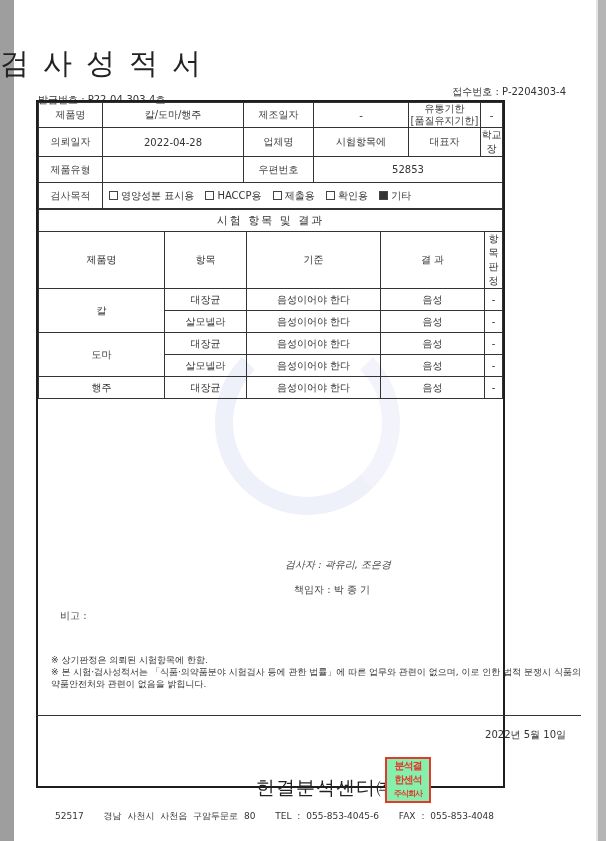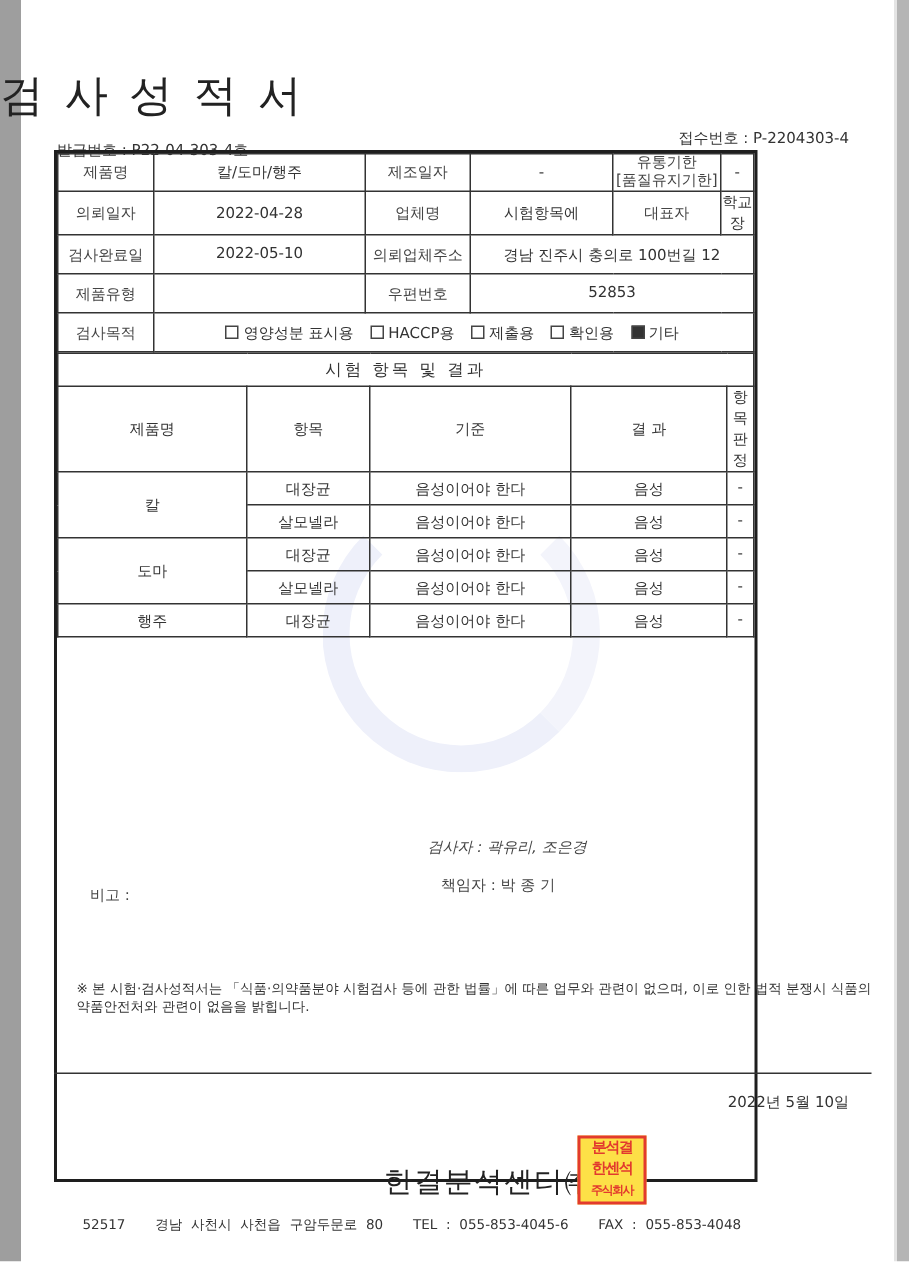--- a/index.html
+++ b/index.html
@@ -24,45 +24,45 @@
     border:2px solid #1e1e1e; border-right-width:2px; box-sizing:border-box;
   }
   table { border-collapse:collapse; width:100%; table-layout:fixed; }
   td, th {
     border:1px solid #333; font-size:10px; text-align:center; vertical-align:middle;
     padding:0; color:#333; font-weight:normal;
   }
   .info td { height:25px; }
   .info tr:first-child td { height:24px; }
   .lbl { color:#444; }
-  .purpose { text-align:center; padding-left:6px; }
+  .purpose { text-align:left; padding-left:6px; }
   .chk { display:inline-block; width:7px; height:7px; border:1px solid #444; margin-right:3px; vertical-align:-1px; }
   .chk.on { background:#333; }
   .opt { margin-right:8px; }
   .section-title td { height:24px; font-size:11px; letter-spacing:2px; border-top:1px solid #333; }
   .results th { height:24px; font-size:10px; }
   .results td { height:21px; }
   .lbl-two { line-height:12px; font-size:10px; }
 
   .watermark {
     position:absolute; left:215px; top:330px; width:185px; height:185px;
     border-radius:50%; border:18px solid #eef0fa; box-sizing:border-box;
     border-top-color:transparent; border-right-color:#f3f4fb;
   }
   .inspector { position:absolute; left:285px; top:558px; font-size:10px; color:#444;font-style:italic; }
   .manager { position:absolute; left:294px; top:583px; font-size:10px; color:#444; }
-  .remark { position:absolute; left:60px; top:590px; font-size:10px; color:#444; }
+  .remark { position:absolute; left:60px; top:609px; font-size:10px; color:#444; }
   .notes { position:absolute; left:51px; top:654px; width:530px; font-size:9px; line-height:12px; color:#333; }
   .notes-line { position:absolute; left:36px; top:715px; width:545px; height:0; border-top:1.5px solid #333; }
   .issue-date { position:absolute; right:40px; top:728px; font-size:10px; color:#333; }
   .company { position:absolute; left:256px; top:775px; font-size:19px; color:#222; letter-spacing:1px; }
   .stamp {
     position:absolute; left:385px; top:757px; width:46px; height:46px;
     border:2px solid #e23a2e; color:#e23a2e; font-size:10px; line-height:14px;
-    text-align:center; box-sizing:border-box; background:#fde047; letter-spacing:-1px;
+    text-align:center; box-sizing:border-box; background:#86efac; letter-spacing:-1px;
     font-weight:bold; overflow:hidden;
   }
   .footer { position:absolute; left:55px; top:810px; font-size:9px; color:#333; word-spacing:3px; }
   .footer span { margin-right:14px; }
 </style>
 </head>
 <body>
 
 <div class="edge-left"></div>
 <div class="edge-right-inner"></div>
@@ -98,26 +98,20 @@
     </tr>
     <tr>
       <td class="lbl">의뢰일자</td>
       <td>2022-04-28</td>
       <td class="lbl">업체명</td>
       <td>시험항목에</td>
       <td class="lbl">대표자</td>
       <td>학교장</td>
     </tr>
     <tr>
-      <td class="lbl">검사완료일</td>
-      <td>2022-05-10</td>
-      <td class="lbl">의뢰업체주소</td>
-      <td colspan="3">경남 진주시 충의로 100번길 12</td>
-    </tr>
-    <tr>
       <td class="lbl">제품유형</td>
       <td></td>
       <td class="lbl">우편번호</td>
       <td colspan="3">52853</td>
     </tr>
     <tr>
       <td class="lbl">검사목적</td>
       <td colspan="5" class="purpose">
         <span class="opt"><span class="chk"></span><span>영양성분 표시용</span></span>
         <span class="opt"><span class="chk"></span><span>HACCP용</span></span>
@@ -183,20 +177,21 @@
     </tr>
   </tbody>
     </table>
 </div>
 
 <div class="inspector">검사자 : 곽유리, 조은경</div>
 <div class="manager">책임자 : 박 종 기</div>
 <div class="remark">비고 :</div>
 
 <div class="notes">
+  <div>※ 상기판정은 의뢰된 시험항목에 한함.</div>
   <div>※ 본 시험·검사성적서는 「식품·의약품분야 시험검사 등에 관한 법률」에 따른 업무와 관련이 없으며, 이로 인한 법적 분쟁시  식품의약품안전처와 관련이 없음을 밝힙니다.</div>
 </div>
 <div class="notes-line"></div>
 
 <div class="issue-date">2022년 5월 10일</div>
 <div class="company">한결분석센터㈜</div>
 <div class="stamp">
   <div>분석결</div>
   <div>한센석</div>
   <div style="font-size:8px">주식회사</div>

